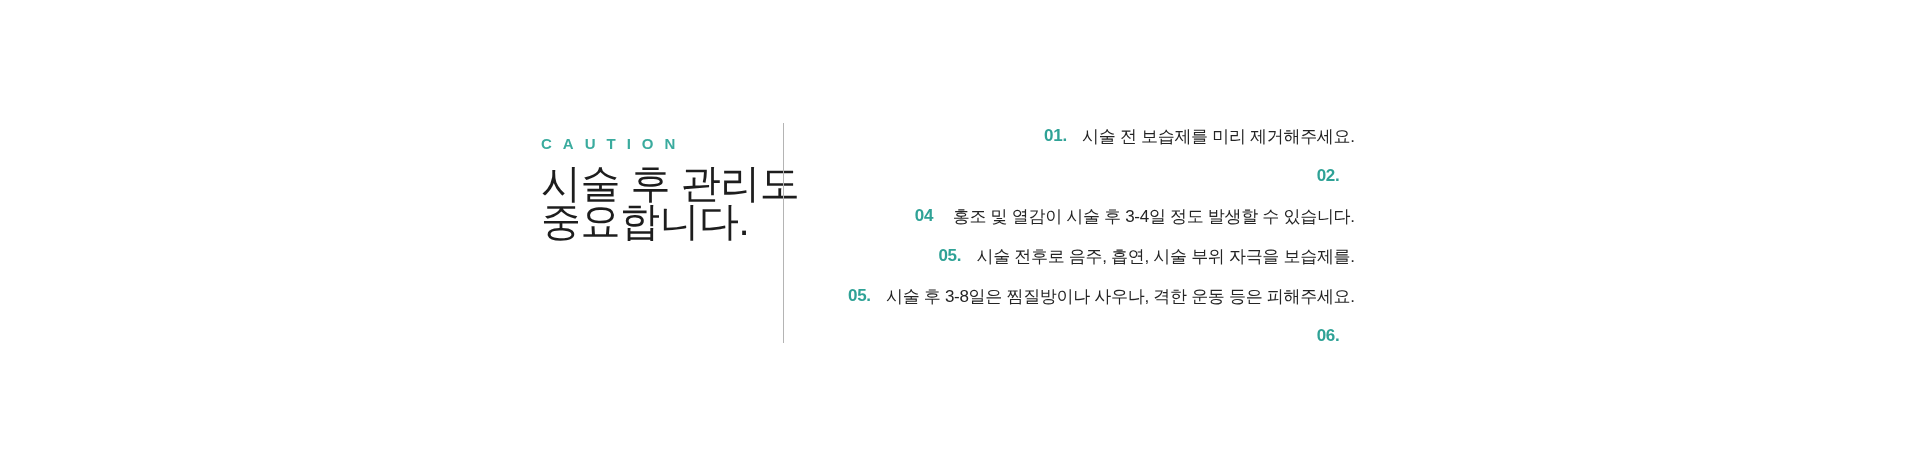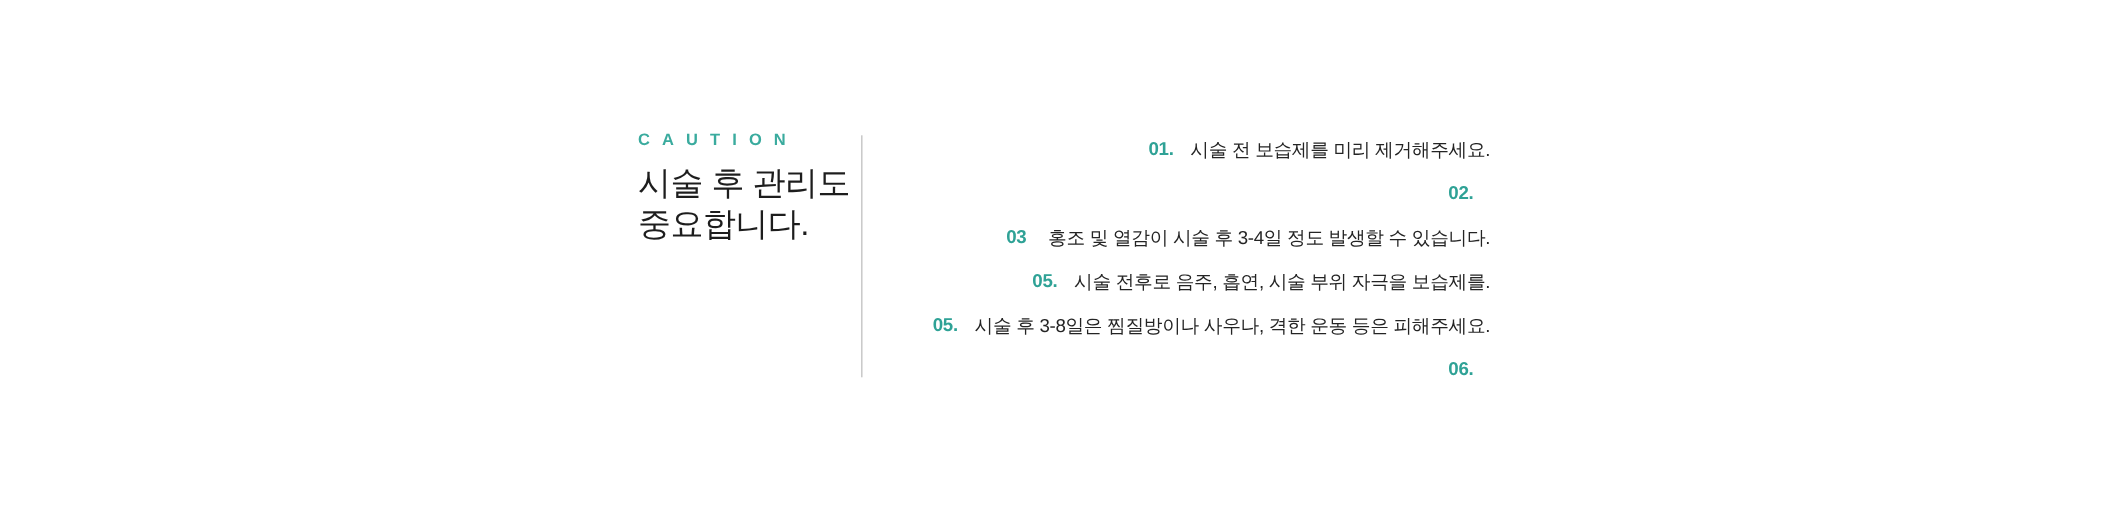--- a/index.html
+++ b/index.html
@@ -12,35 +12,34 @@
   }
   .caution-section {
     position: relative;
     width: 1920px;
     height: 468px;
     background: #ffffff;
   }
   .left-col {
     position: absolute;
     left: 541px;
-    top: 120px;
+    top: 136px;
     width: 250px;
-    margin-left: 39px;
   }
   .eyebrow {
     font-size: 15px;
     font-weight: 600;
     letter-spacing: 11px;
     color: #3aab9e;
     line-height: 16px;
     margin-bottom: 12px;
     white-space: nowrap;
   }
   .heading {
-    font-size: 30px;
+    font-size: 40px;
     font-weight: 500;
     color: #1d1d1d;
     line-height: 38px;
     letter-spacing: -0.5px;
   }
   .heading .line { display: block; white-space: nowrap; }
   .v-divider {
     position: absolute;
     left: 783px;
     top: 123px;
@@ -92,21 +91,21 @@
 
   <ul class="caution-list">
     <li>
       <span class="item-num">01.</span>
       <span class="item-text">시술 전 보습제를 미리 제거해주세요.</span>
     </li>
     <li>
       <span class="item-num">02.</span>
     </li>
     <li>
-      <span class="item-num">03</span>
+      <span class="item-num">04</span>
       <span class="item-text">홍조 및 열감이 시술 후 3-4일 정도 발생할 수 있습니다.</span>
     </li>
     <li>
       <span class="item-num">05.</span>
       <span class="item-text">시술 전후로 음주, 흡연, 시술 부위 자극을 보습제를.</span>
     </li>
     <li>
       <span class="item-num">05.</span>
       <span class="item-text">시술 후 3-8일은 찜질방이나 사우나, 격한 운동 등은 피해주세요.</span>
     </li>

